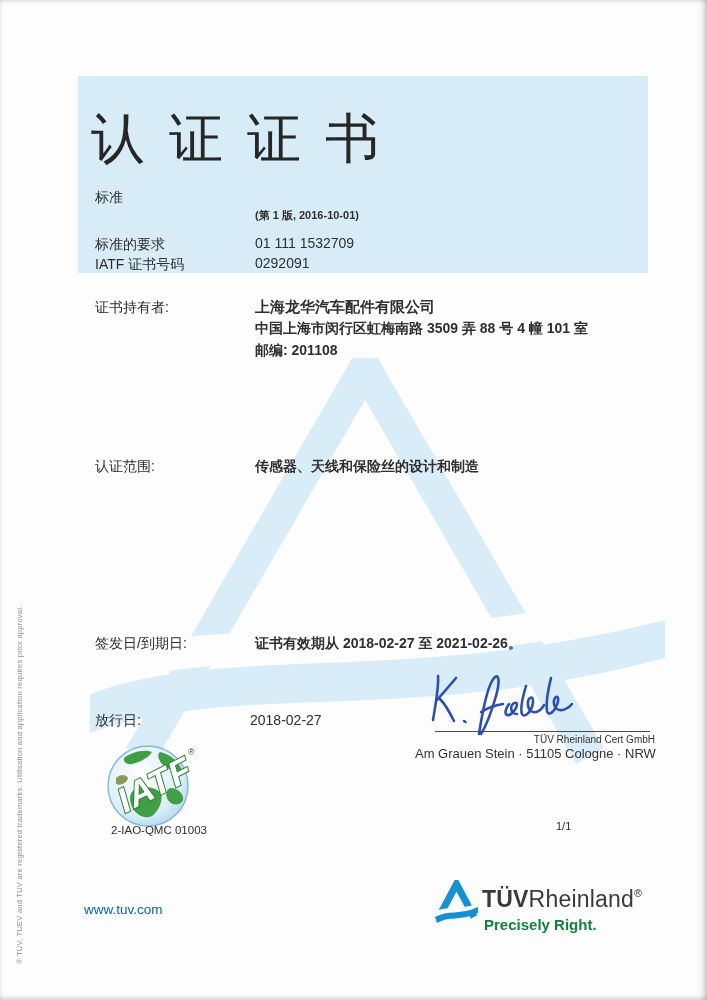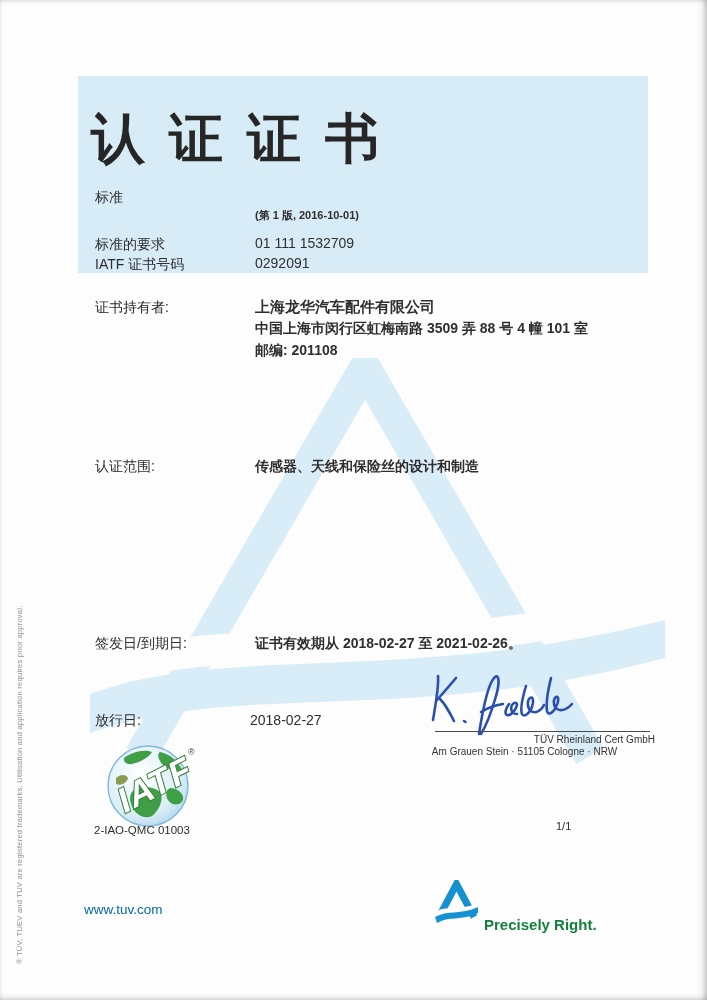--- a/index.html
+++ b/index.html
@@ -8,37 +8,37 @@
     font-family:"Liberation Sans","DejaVu Sans",sans-serif;color:#2d2d2d;
     box-shadow:inset -5px 0 7px -3px rgba(0,0,0,.28),
                inset 0 -4px 6px -3px rgba(0,0,0,.18),
                inset 0 4px 5px -4px rgba(0,0,0,.14),
                inset 4px 0 5px -4px rgba(0,0,0,.07);
   }
   .abs{position:absolute;}
   .nowrap{white-space:nowrap;}
   
   .band{left:78px;top:76px;width:570px;height:197px;background:#d7ecf7;}
-  .title{left:91px;top:103px;font-size:54px;font-weight:bold;letter-spacing:24px;color:#262626;}
+  .title{left:91px;top:103px;font-size:54px;font-weight:normal;letter-spacing:24px;color:#262626;}
   .lbl{left:95px;font-size:14px;color:#2d2d2d;}
   .val{left:255px;font-size:14px;color:#2f2f2f;}
   .std-val{top:182px;font-size:21px;font-weight:bold;letter-spacing:.5px;}
   .std-ed{top:208px;font-size:11px;font-weight:bold;}
   .bold{font-weight:bold;}
   .semi{font-weight:600;}
   
   .wm{left:70px;top:358px;width:595px;height:410px;pointer-events:none;}
   
   .sigline{left:435px;top:731px;width:215px;height:1px;background:#4a4a4a;}
   .sigorg{left:430px;top:734px;width:225px;text-align:right;font-size:10px;color:#333;}
-  .sigaddr{left:397px;top:746px;width:255px;text-align:center;font-size:10px;color:#333;}
+  .sigaddr{left:415px;top:746px;width:255px;font-size:13px;color:#333;}
   .sig{left:423px;top:668px;width:150px;height:70px;}
   
   .iatf{left:104px;top:740px;width:96px;height:88px;}
-  .iatfcode{left:94px;top:824px;width:130px;text-align:left;font-size:11.5px;color:#2d2d2d;}
+  .iatfcode{left:94px;top:824px;width:130px;text-align:center;font-size:11.5px;color:#2d2d2d;}
   .pagenum{left:556px;top:820px;font-size:11px;color:#2d2d2d;}
   .website{left:84px;top:902px;font-size:13.5px;color:#0369a1;}
   
   .trlogo{left:433px;top:880px;width:47px;height:46px;}
   .brand{left:482px;top:886px;font-size:23px;color:#3a3a3a;letter-spacing:.2px;}
   .brand .reg{font-size:11px;vertical-align:10px;}
   .tagline{left:484px;top:916px;font-size:15px;font-weight:600;color:#15803d;}
   
   .vnote{
     left:15px;top:964px;width:432px;font-size:7.5px;color:#8f8f8f;letter-spacing:.25px;
@@ -123,17 +123,18 @@
   <div class="abs iatfcode z nowrap">2-IAO-QMC 01003</div>
 
   <div class="abs pagenum z nowrap">1/1</div>
   <div class="abs website z nowrap">www.tuv.com</div>
 
   <svg class="abs trlogo z" viewBox="0 0 47 44" aria-hidden="true">
     <polyline points="6,36 23.5,3 41,36" fill="none" stroke="#1591d2" stroke-width="7"></polyline>
     <path d="M2 31 C13 24 27 30 45 22 L45 28 C28 36 14 30 3 37 Z" fill="#fdfdfd"></path>
     <path d="M2 36 C14 29 28 34 45 26 L45 32 C29 40 15 35 4 42 Z" fill="#1591d2"></path>
   </svg>
+  <div class="abs brand z nowrap"><b>TÜV</b><span>Rheinland</span><span class="reg">®</span></div>
   <div class="abs tagline z nowrap">Precisely Right.</div>
 
   <div class="abs vnote">® TÜV, TUEV and TUV are registered trademarks. Utilisation and application requires prior approval.</div>
 
 </div>
 
 </body></html>

